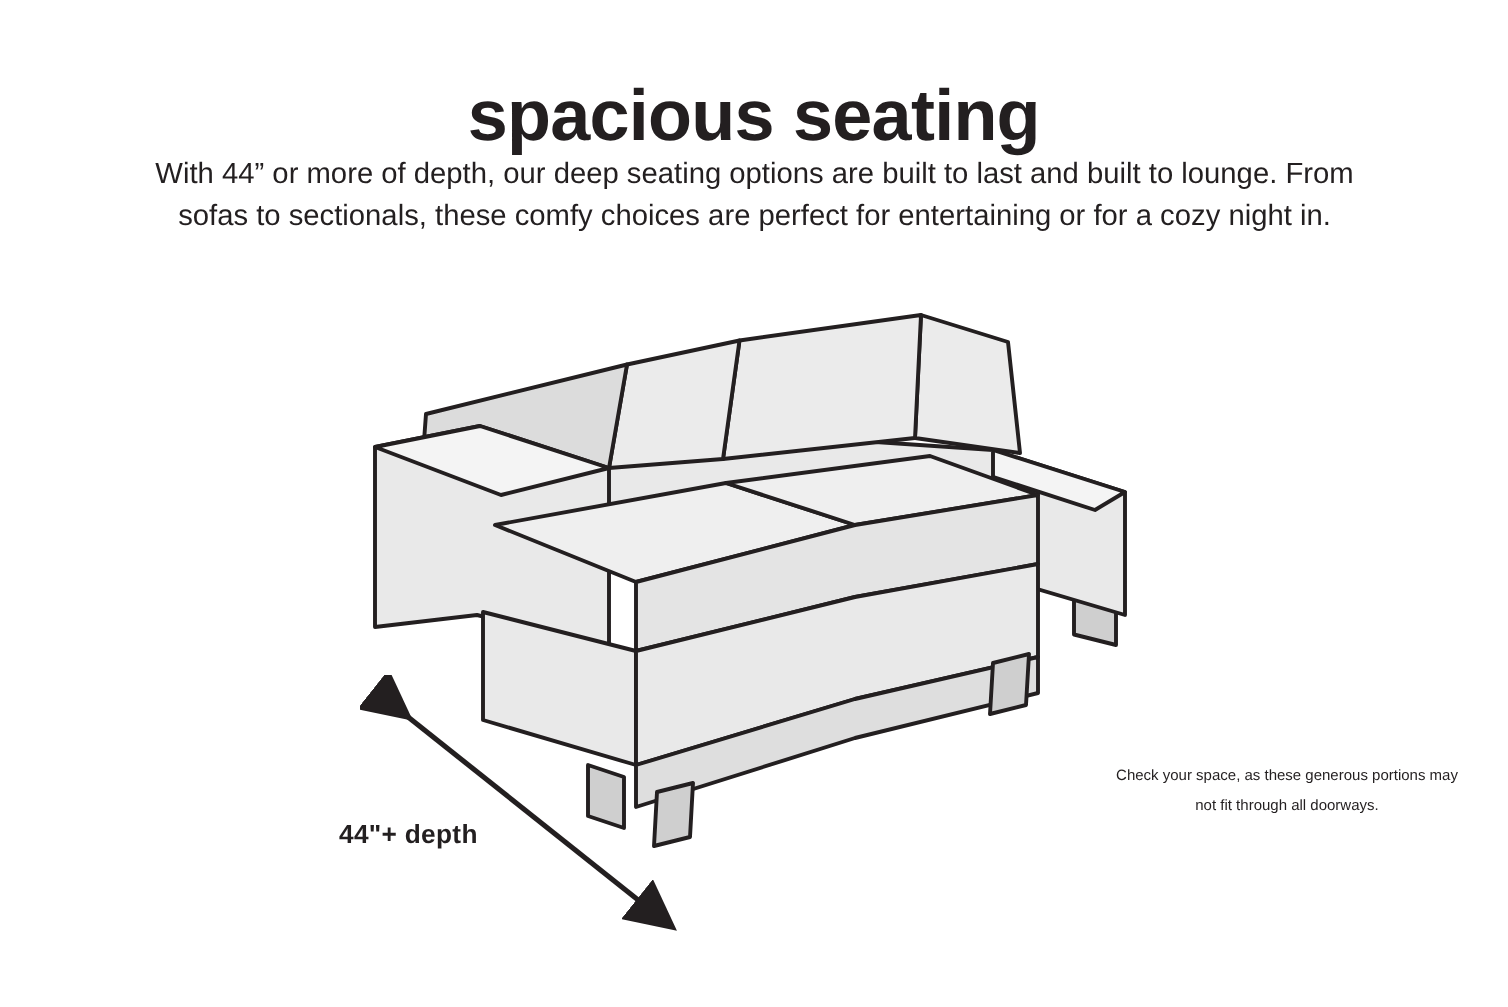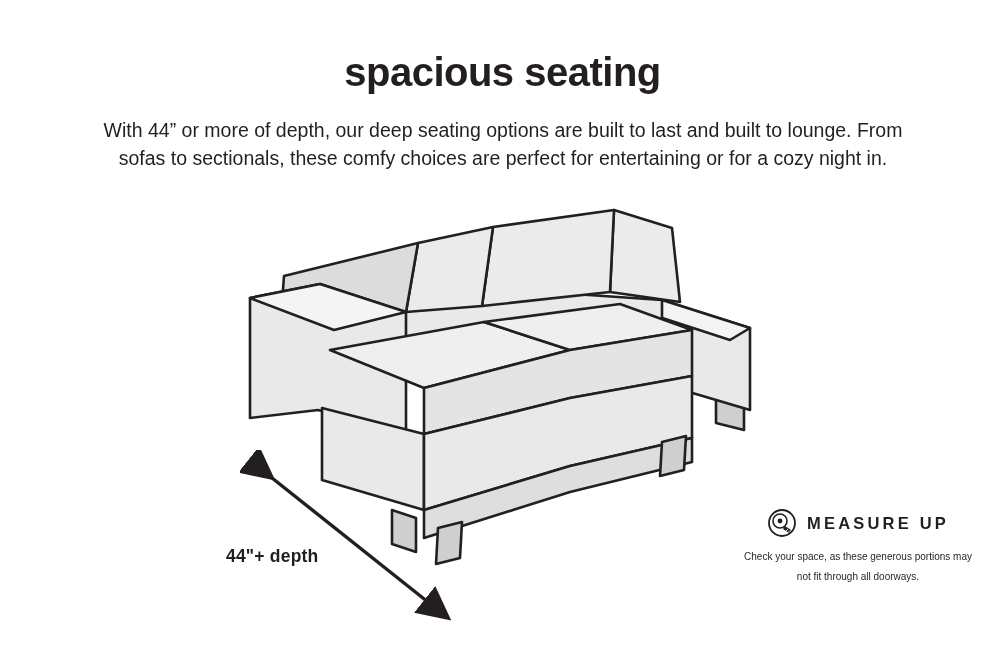--- a/index.html
+++ b/index.html
@@ -19,28 +19,28 @@
     position: relative;
     width: 1005px;
     height: 671px;
   }
   .headline {
     position: absolute;
     top: 50px;
     left: 0;
     width: 1005px;
     text-align: center;
-    font-size: 40px;
+    font-size: 48px;
     font-weight: bold;
     letter-spacing: -0.5px;
     color: #231f20;
   }
   .subcopy {
     position: absolute;
-    top: 116px;
+    top: 102px;
     left: 88px;
     width: 830px;
     text-align: center;
     font-size: 19.5px;
     line-height: 28px;
     color: #231f20;
   }
   .sofa-art {
     position: absolute;
     top: 180px;
@@ -135,26 +135,16 @@
       <marker id="ah2" markerWidth="10" markerHeight="10" refX="5" refY="5" orient="auto">
         <path d="M0,0 L10,5 L0,10 z" fill="#231f20"></path>
       </marker>
     </defs>
     <line x1="22" y1="20" x2="198" y2="160" stroke="#231f20" stroke-width="3.4" marker-start="url(#ah2)" marker-end="url(#ah)"></line>
   </svg>
 
   <div class="depth-label">44"+ depth</div>
 
   <div class="measure-block">
-    <div class="measure-head">
-      <svg width="30" height="30" viewBox="0 0 30 30">
-        <circle cx="15" cy="15" r="13" fill="none" stroke="#231f20" stroke-width="1.8"></circle>
-        <circle cx="13" cy="13" r="7" fill="none" stroke="#231f20" stroke-width="1.6"></circle>
-        <circle cx="13" cy="13" r="2.4" fill="#231f20"></circle>
-        <path d="M18 18 L24 22 L22 25 L16 21 Z" fill="#231f20"></path>
-        <path d="M19 23 L21 21 M21 24.5 L23 22.5" stroke="#ffffff" stroke-width="0.9"></path>
-      </svg>
-      <span class="measure-title">MEASURE UP</span>
-    </div>
     <div class="measure-note">Check your space, as these generous portions may not fit through all doorways.</div>
   </div>
 
 </div>
 
 </body></html>

